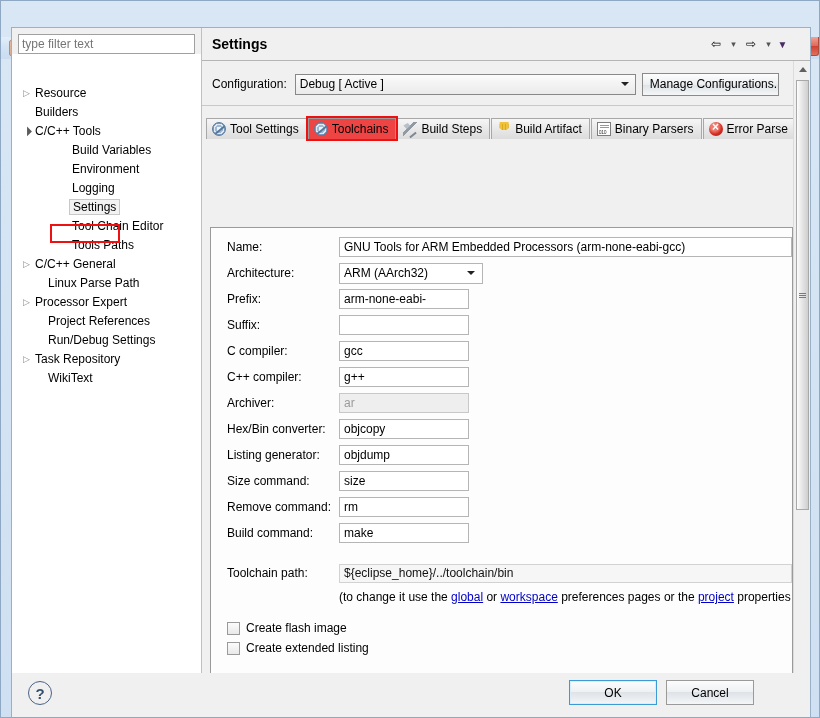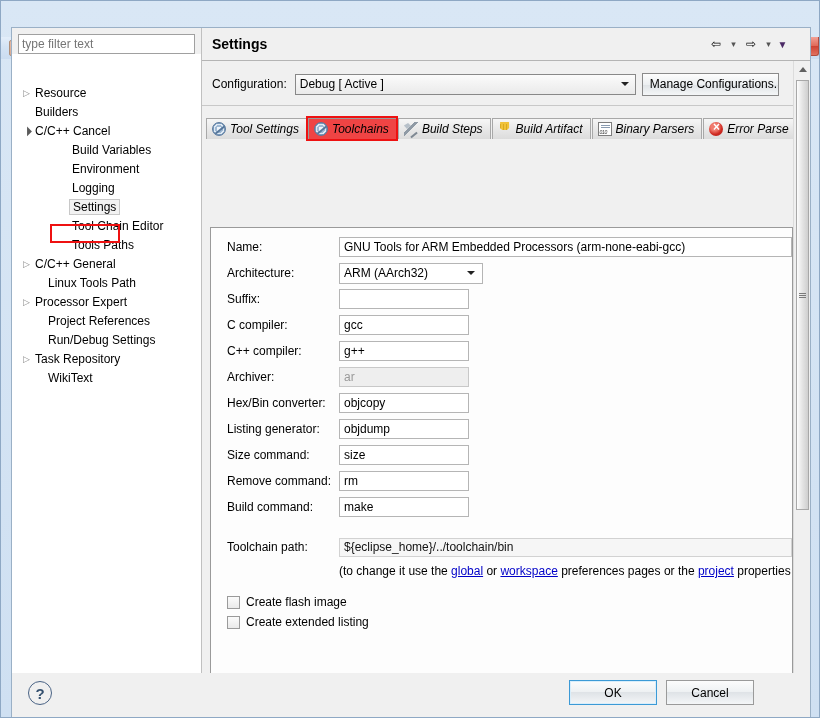--- a/index.html
+++ b/index.html
@@ -495,21 +495,21 @@
             <div class="tree-item indent-1">
               <span class="tree-arrow">▷</span>
               <span class="tree-label">Resource</span>
             </div>
             <div class="tree-item indent-1">
               <span class="tree-arrow"></span>
               <span class="tree-label">Builders</span>
             </div>
             <div class="tree-item indent-1">
               <span class="tree-arrow expanded" style="transform: rotate(-45deg);">◢</span>
-              <span class="tree-label">C/C++ Cancel</span>
+              <span class="tree-label">C/C++ Tools</span>
             </div>
             <div class="tree-item indent-3">
               <span class="tree-arrow"></span>
               <span class="tree-label">Build Variables</span>
             </div>
             <div class="tree-item indent-3">
               <span class="tree-arrow"></span>
               <span class="tree-label">Environment</span>
             </div>
             <div class="tree-item indent-3">
@@ -527,21 +527,21 @@
             <div class="tree-item indent-3">
               <span class="tree-arrow"></span>
               <span class="tree-label">Tools Paths</span>
             </div>
             <div class="tree-item indent-1">
               <span class="tree-arrow">▷</span>
               <span class="tree-label">C/C++ General</span>
             </div>
             <div class="tree-item indent-2">
               <span class="tree-arrow"></span>
-              <span class="tree-label">Linux Tools Path</span>
+              <span class="tree-label">Linux Parse Path</span>
             </div>
             <div class="tree-item indent-1">
               <span class="tree-arrow">▷</span>
               <span class="tree-label">Processor Expert</span>
             </div>
             <div class="tree-item indent-2">
               <span class="tree-arrow"></span>
               <span class="tree-label">Project References</span>
             </div>
             <div class="tree-item indent-2">
@@ -582,21 +582,21 @@
             <div id="config-select">
               <span>Debug  [ Active ]</span>
               <span class="arrow"></span>
             </div>
             <div id="manage-btn">Manage Configurations...</div>
           </div>
 
           <div id="config-sep"></div>
 
           <div id="tabstrip">
-            <div id="tabs-host" style="display:flex;align-items:flex-start;font-style:italic;">
+            <div id="tabs-host" style="display:flex;align-items:flex-start;">
                 <div class="tab">
                   <span class="tab-icon ic-gear"></span>
                   <span>Tool Settings</span>
                 </div>
                 <div class="tab active">
                   <span class="tab-icon ic-gear"></span>
                   <span>Toolchains</span>
                 </div>
                 <div class="tab">
                   <span class="tab-icon ic-steps"></span>
@@ -625,20 +625,24 @@
                   <div class="f-input wide">GNU Tools for ARM Embedded Processors (arm-none-eabi-gcc)</div>
                 </div>
                 <div class="form-row">
                   <span class="f-label">Architecture:</span>
                   <div class="f-combo">
                     <span>ARM (AArch32)</span>
                     <span class="arrow"></span>
                   </div>
                 </div>
                 <div class="form-row">
+                  <span class="f-label">Prefix:</span>
+                  <div class="f-input med">arm-none-eabi-</div>
+                </div>
+                <div class="form-row">
                   <span class="f-label">Suffix:</span>
                   <div class="f-input med"></div>
                 </div>
                 <div class="form-row">
                   <span class="f-label">C compiler:</span>
                   <div class="f-input med">gcc</div>
                 </div>
                 <div class="form-row">
                   <span class="f-label">C++ compiler:</span>
                   <div class="f-input med">g++</div>

